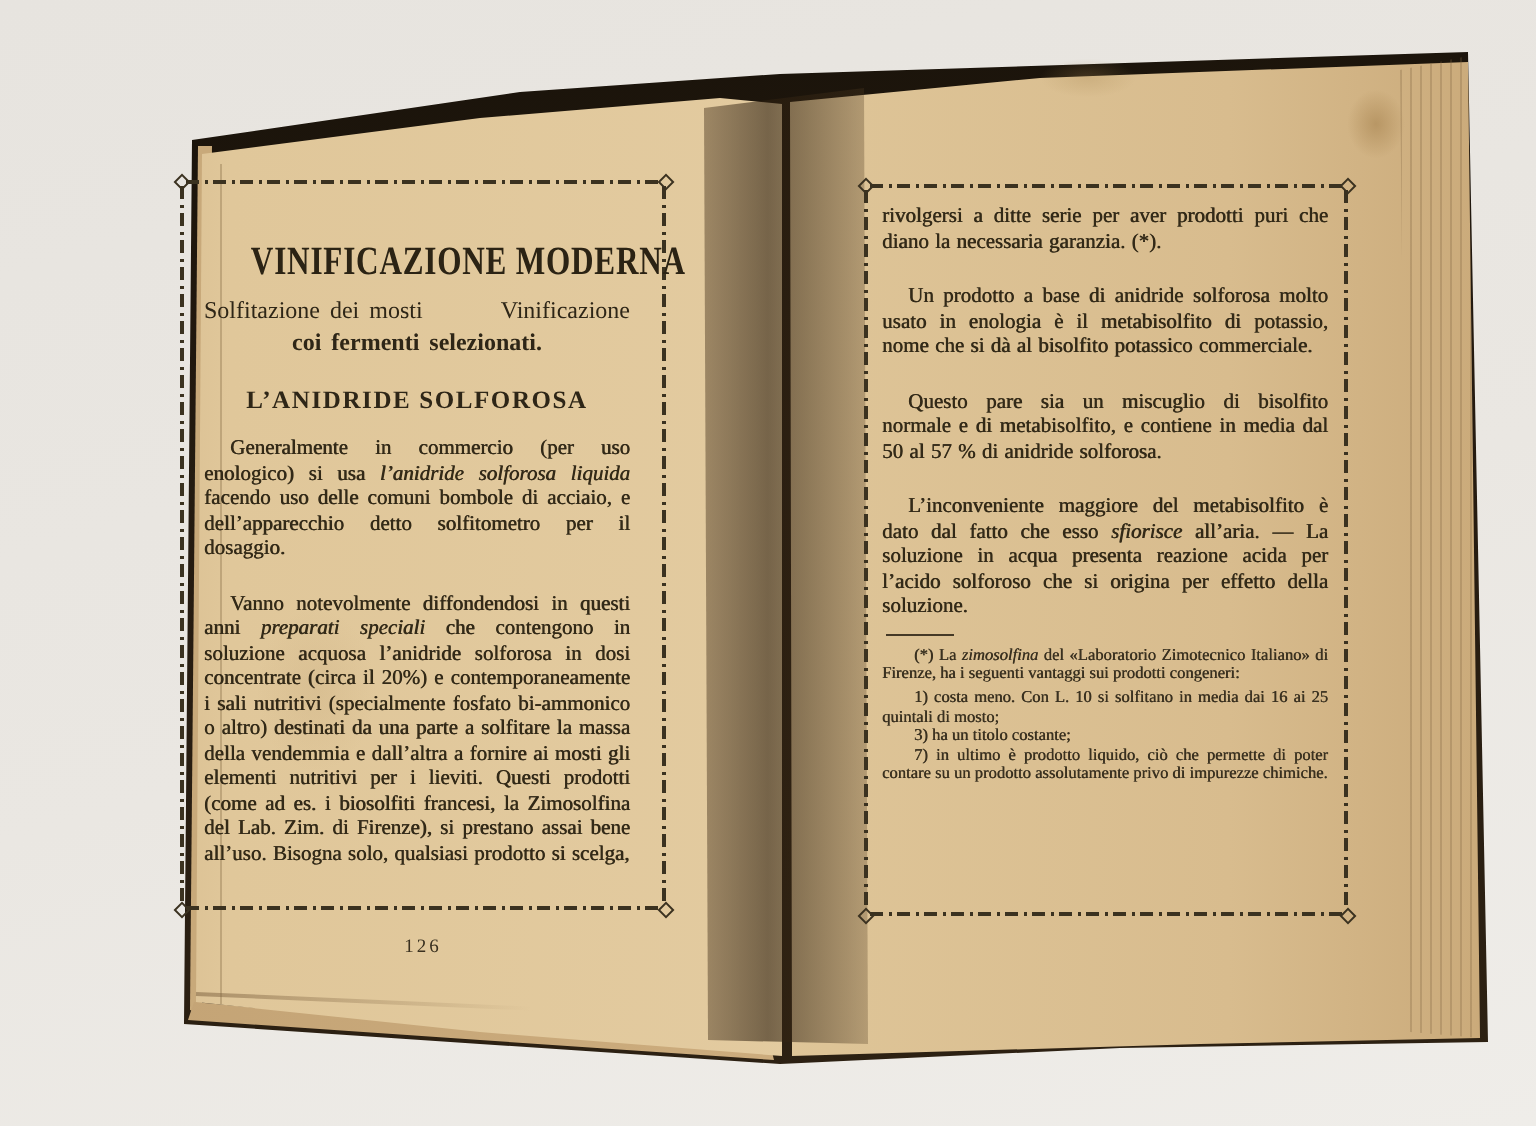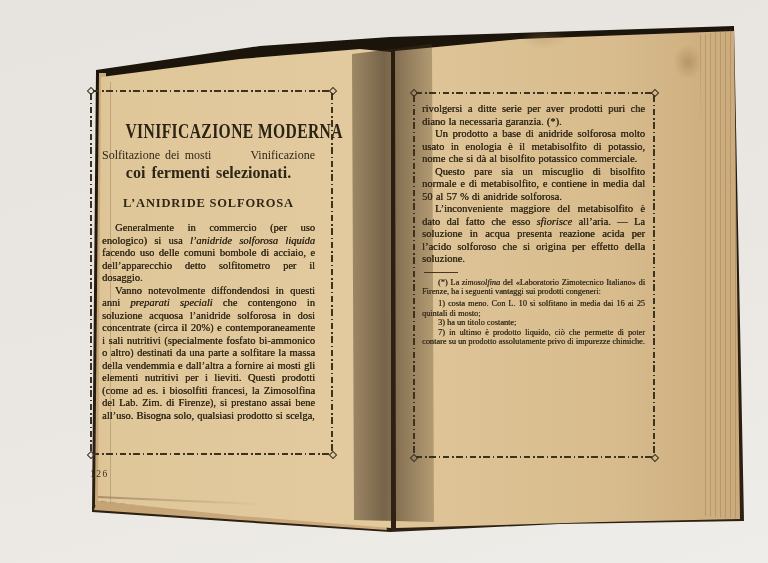--- a/index.html
+++ b/index.html
@@ -33,52 +33,52 @@
     background:radial-gradient(closest-side,rgba(150,118,70,.10),rgba(150,118,70,0) 75%);}
   .crease{position:absolute;left:98px;top:496px;width:168px;height:2px;
     background:linear-gradient(90deg,rgba(120,92,58,.5),rgba(120,92,58,0));
     transform:rotate(2.5deg);transform-origin:left center;}
   .page-edge-line{position:absolute;left:110px;top:82px;width:1px;height:420px;
     background:rgba(130,102,66,.35);}
 
   
   .frame{position:absolute;color:#3b3220;}
   .frame-left{left:90px;top:90px;width:243px;height:365px;}
-  .frame-right{left:413px;top:92px;width:242px;height:366px;}
+  .frame-right{left:432px;top:92px;width:242px;height:366px;}
   .bl{position:absolute;left:3px;right:3px;height:1.7px;
     background:repeating-linear-gradient(90deg,currentColor 0 6.5px,transparent 6.5px 9.5px,currentColor 9.5px 11px,transparent 11px 13.5px);}
   .bl-t{top:0}.bl-b{bottom:0}
   .bl-v{position:absolute;top:3px;bottom:3px;width:1.7px;
     background:repeating-linear-gradient(180deg,currentColor 0 6.5px,transparent 6.5px 9.5px,currentColor 9.5px 11px,transparent 11px 13.5px);}
   .bl-l{left:0}.bl-r{right:0}
   .dia{position:absolute;width:4px;height:4px;border:1.2px solid currentColor;transform:rotate(45deg);}
   .d-tl{left:-2.5px;top:-2.5px}.d-tr{right:-2.5px;top:-2.5px}
   .d-bl{left:-2.5px;bottom:-2.5px}.d-br{right:-2.5px;bottom:-2.5px}
 
   
   .content{position:absolute;top:0;}
   .content-left{left:12px;right:18px;}
   .content-right{left:9px;right:10px;}
   .title{margin:30px 0 0;font-size:20px;font-weight:700;text-align:center;color:#2b2314;
     letter-spacing:.5px;white-space:nowrap;transform:scaleX(.78);transform-origin:50% 50%;}
   .subrow{display:flex;justify-content:space-between;font-weight:400;font-size:12px;
     margin-top:5px;color:#2e2617;word-spacing:2px;}
-  .subcenter{text-align:center;font-weight:700;font-size:16px;margin-top:1px;color:#2e2617;word-spacing:2px;}
+  .subcenter{text-align:center;font-weight:700;font-size:12px;margin-top:1px;color:#2e2617;word-spacing:2px;}
   .heading{margin:14px 0 4px;text-align:center;font-size:12.5px;font-weight:700;
     letter-spacing:.8px;color:#2e2617;}
   .bp{margin:0;font-size:10.5px;line-height:12.5px;text-align:justify;word-spacing:.5px;
     color:#332a18;text-shadow:.3px 0 0 currentColor;}
-  .ind{text-indent:13px;}
+  .ind{text-indent:13px;margin-top:15px;}
   .first{margin-top:11px;}
   .it{font-style:italic;}
   .fn-rule{width:34px;border:0;border-top:1px solid rgba(52,42,26,.9);margin:6px 0 5px 2px;}
   .fn{margin:0;font-size:8.3px;line-height:9.4px;text-align:justify;color:#3a3120;
     text-shadow:.2px 0 0 currentColor;text-indent:16px;}
   .fn-gap{margin-top:3px;}
-  .pageno{position:absolute;font-size:9.5px;letter-spacing:1.5px;color:#3a3120;text-align:left;}
+  .pageno{position:absolute;font-size:9.5px;letter-spacing:1.5px;color:#3a3120;text-align:center;}
   .pn-left{left:90px;width:243px;top:469px;}
   .pn-right{left:432px;width:242px;top:473px;}
 </style>
 </head>
 <body>
 
 <div class="stage">
 
   <div class="layer book-cover"></div>
   <div class="layer edge-left"></div>

